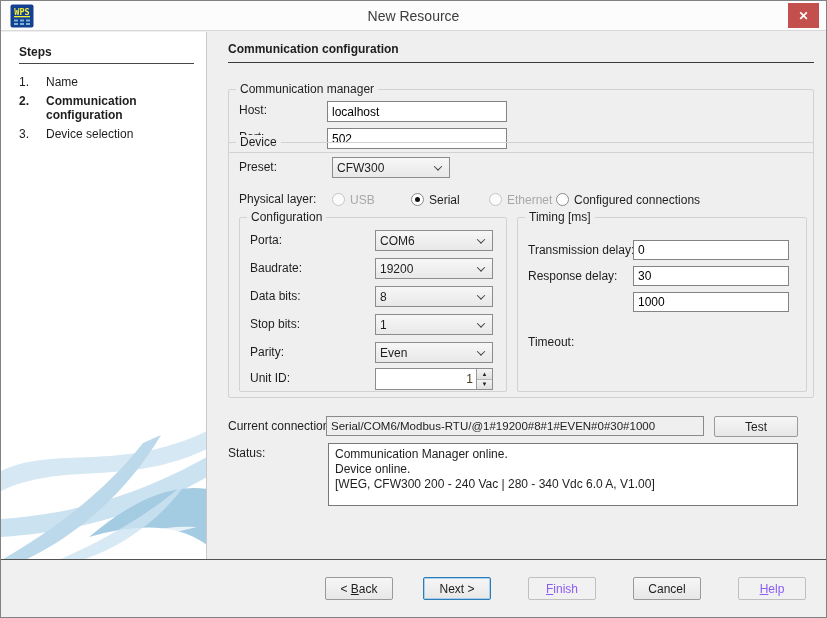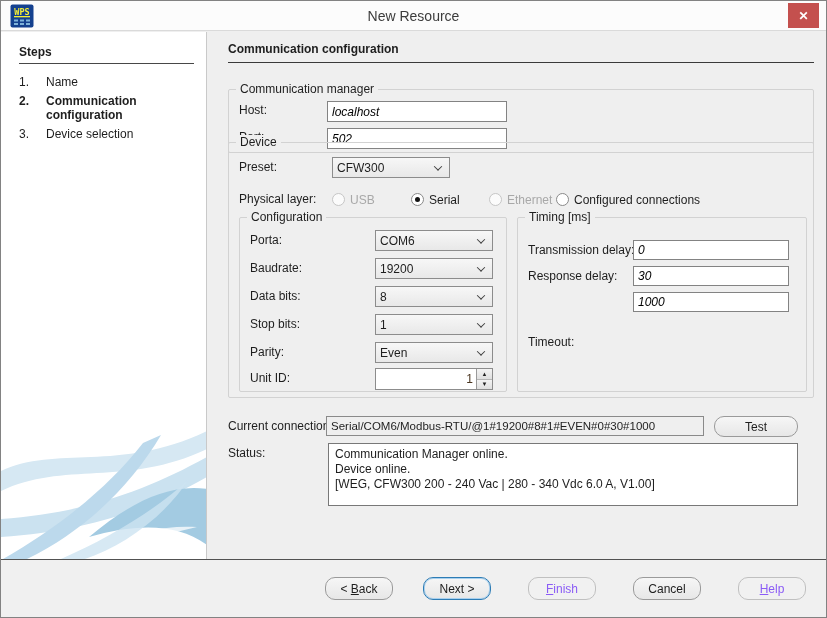--- a/index.html
+++ b/index.html
@@ -35,21 +35,21 @@
   .main { position:absolute; top:31px; left:207px; right:0; bottom:58px; background:#efefef; }
   .main-heading { position:absolute; top:10px; left:20px; right:12px; font-weight:bold;
                   padding-bottom:6px; border-bottom:1px solid #3a3a3a; }
 
   .group { position:absolute; border:1px solid #d2d2d2; border-radius:2px; }
   .group-title { position:absolute; top:-8px; left:7px; background:#efefef; padding:0 4px;
                  line-height:14px; white-space:nowrap; }
 
   .field-label { position:absolute; line-height:21px; white-space:nowrap; }
   .text-input { position:absolute; height:21px; border:1px solid #838383; background:#fff;
-                font-family:"Liberation Sans",sans-serif; font-size:12px; padding:0 4px;font-style:italic; }
+                font-family:"Liberation Sans",sans-serif; font-size:12px; padding:0 4px; }
   .combo { position:absolute; height:21px; border:1px solid #8c8c8c;
            background:linear-gradient(#f7f7f7,#e8e8e8); display:flex; align-items:center;
            padding:0 4px; cursor:default; }
   .combo-value { flex:1; }
   .combo-arrow { width:14px; display:flex; justify-content:center; align-items:center; }
   .chev { width:6px; height:6px; border-right:1.6px solid #3f3f3f;
           border-bottom:1.6px solid #3f3f3f; transform:rotate(45deg) translate(-1px,-1px); }
 
   .spinner { position:absolute; height:22px; border:1px solid #8c8c8c; background:#fff;
              display:flex; }
@@ -69,21 +69,21 @@
   .radio-item.disabled .radio-label { color:#a8a8a8; }
 
   .readonly-field { position:absolute; height:20px; border:1px solid #8a8a8a; background:#efefef;
                     display:flex; align-items:center; padding:0 4px; font-size:11.5px;
                     white-space:nowrap; overflow:hidden; }
   .status-box { position:absolute; border:1px solid #787878; background:#fff;
                 padding:3px 6px; line-height:15px; }
 
   .btn { height:23px; min-width:68px; padding:0 10px; font-family:"Liberation Sans",sans-serif;
          font-size:12px; color:#1e1e1e; background:linear-gradient(#f6f6f6,#e7e7e7);
-         border:1px solid #9a9a9a; border-radius:10px; cursor:default; }
+         border:1px solid #9a9a9a; border-radius:2px; cursor:default; }
   .btn.small { height:21px; min-width:84px; }
   .btn.focused { border-color:#2d7cb5; box-shadow:inset 0 0 0 1px #a8d0ee; }
   .btn.disabled { color:#8b5cf6; border-color:#c0c0c0; background:#f1f1f1; }
   .mnemonic { text-decoration:underline; }
 
   
   .divider { position:absolute; left:0; right:0; bottom:57px; height:1px; background:#515151; }
   .footer { position:absolute; left:0; right:0; bottom:0; height:57px; background:#f0f0f0;
             display:flex; align-items:center; justify-content:flex-end; padding-right:20px;gap:24px; }
   .footer .btn { margin-left:13px; }

